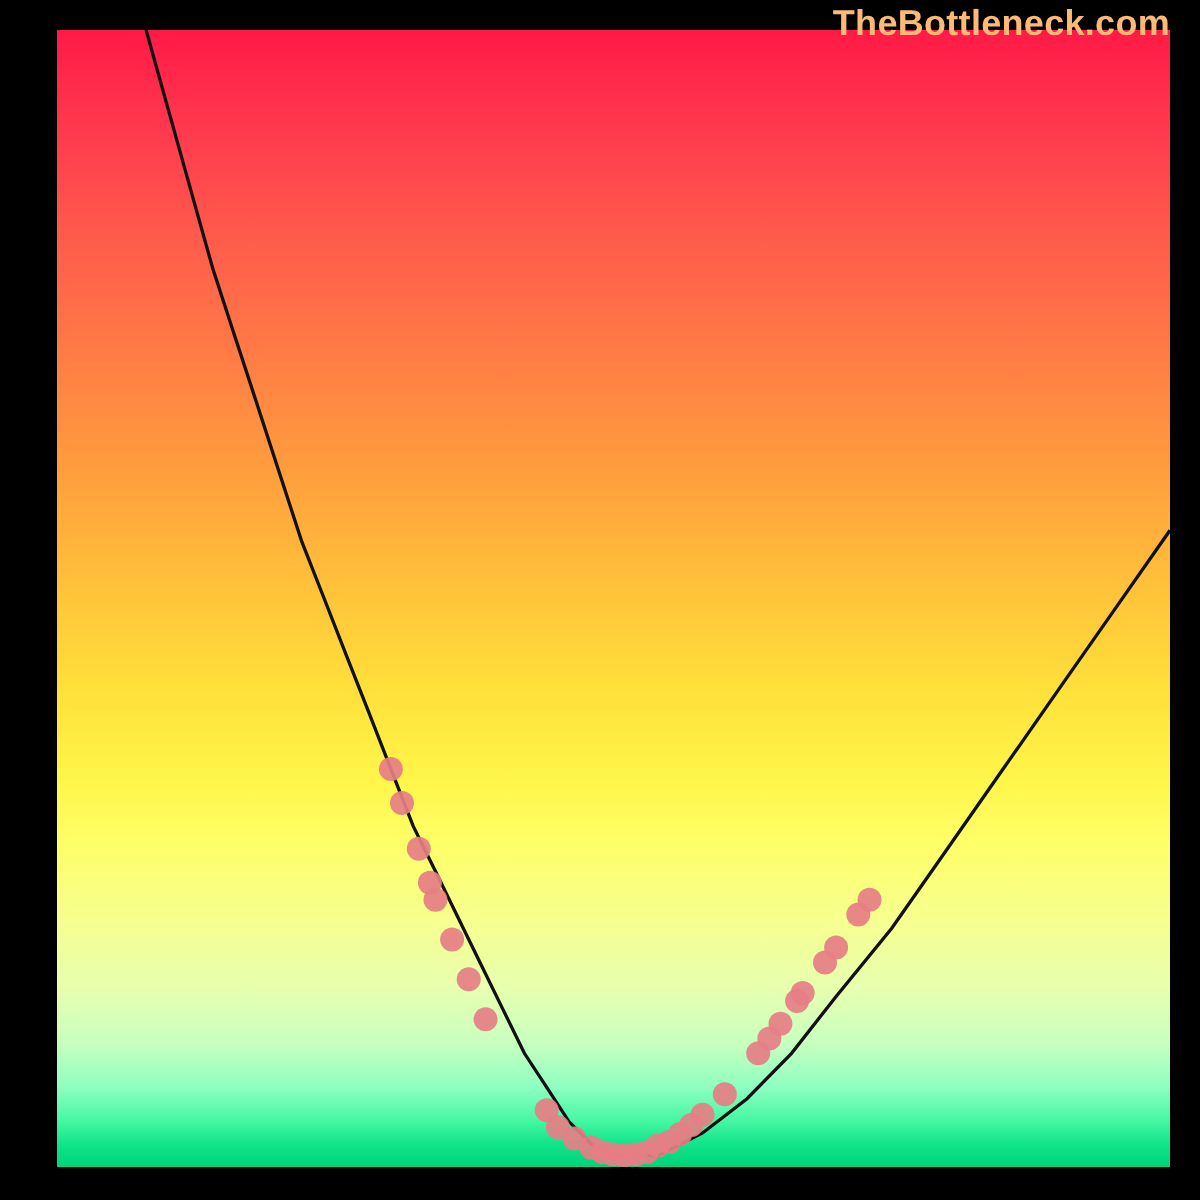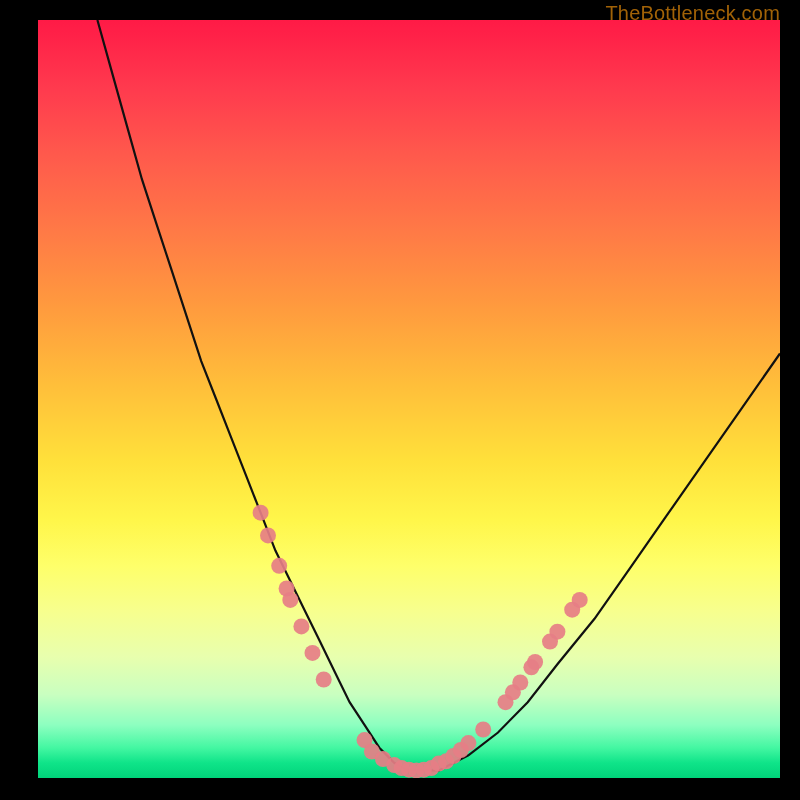--- a/index.html
+++ b/index.html
@@ -41,23 +41,23 @@
       #8dffc0 93%,
       #44f7a2 96%,
       #0fe489 98%,
       #00d37a 100%
     );
   }
   .attribution {
     position: absolute;
     top: 2px;
     right: 20px;
-    color: #a16207;
-    font-size: 20px;
-    font-weight: 400;
+    color: #fdba74;
+    font-size: 24px;
+    font-weight: 700;
     letter-spacing: 0.2px;
   }
   svg.curve {
     position: absolute;
     left: 0;
     top: 0;
     width: 742px;
     height: 758px;
   }
   svg .line {

